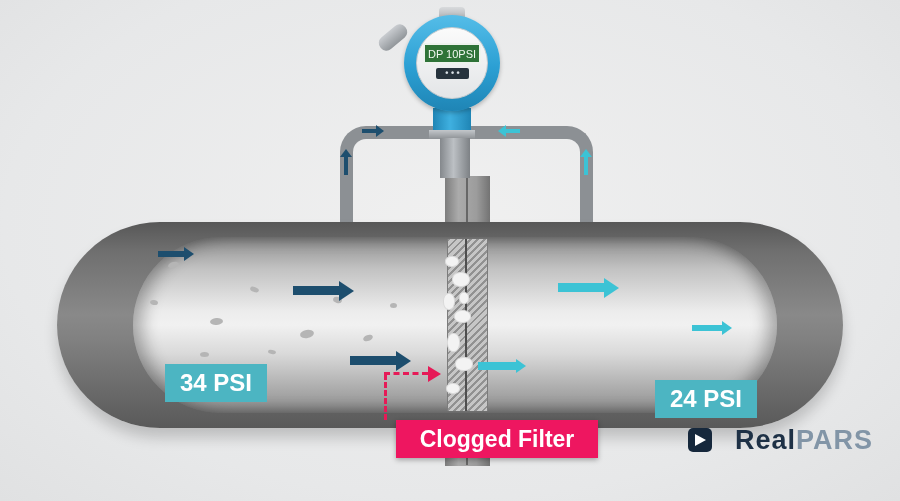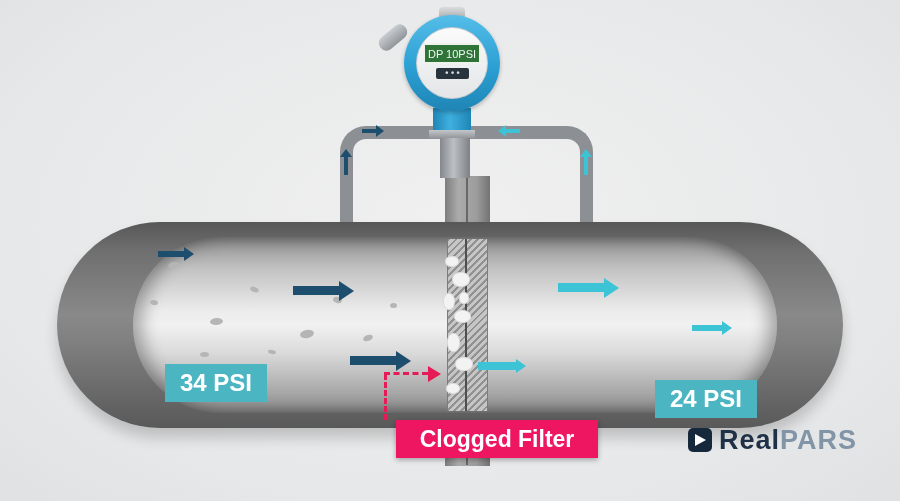--- a/index.html
+++ b/index.html
@@ -85,21 +85,21 @@
     z-index:10;background:#ee1660;color:#fff;font-weight:bold;font-size:23px;
     width:202px;height:38px;display:flex;align-items:center;justify-content:center;
     box-shadow:0 2px 5px rgba(0,0,0,.3);
   }
   .dash-v{left:384px;top:374px;height:46px;width:0;border-left:3px dashed #e61a57;z-index:10;}
   .dash-h{left:384px;top:372px;width:44px;height:0;border-top:3px dashed #e61a57;z-index:10;}
   .dash-head{left:428px;top:366px;width:0;height:0;z-index:10;
     border-left:13px solid #e61a57;border-top:8px solid transparent;border-bottom:8px solid transparent;}
 
   
-  .logo{left:688px;top:428px;z-index:10;display:flex;align-items:center;gap:7px;}
+  .logo{left:688px;top:428px;z-index:10;display:flex;align-items:center;gap:23px;}
   .logo-mark{width:24px;height:24px;border-radius:5px;background:#16283c;position:relative;}
   .logo-mark:after{content:'';position:absolute;left:7px;top:6px;width:0;height:0;
     border-left:11px solid #fff;border-top:6px solid transparent;border-bottom:6px solid transparent;}
   .logo-text{font-size:27px;font-weight:800;letter-spacing:1px;line-height:24px;}
   .logo-real{color:#1e3146;}
   .logo-pars{color:#8295a7;}
 </style>
 </head>
 <body>
 

